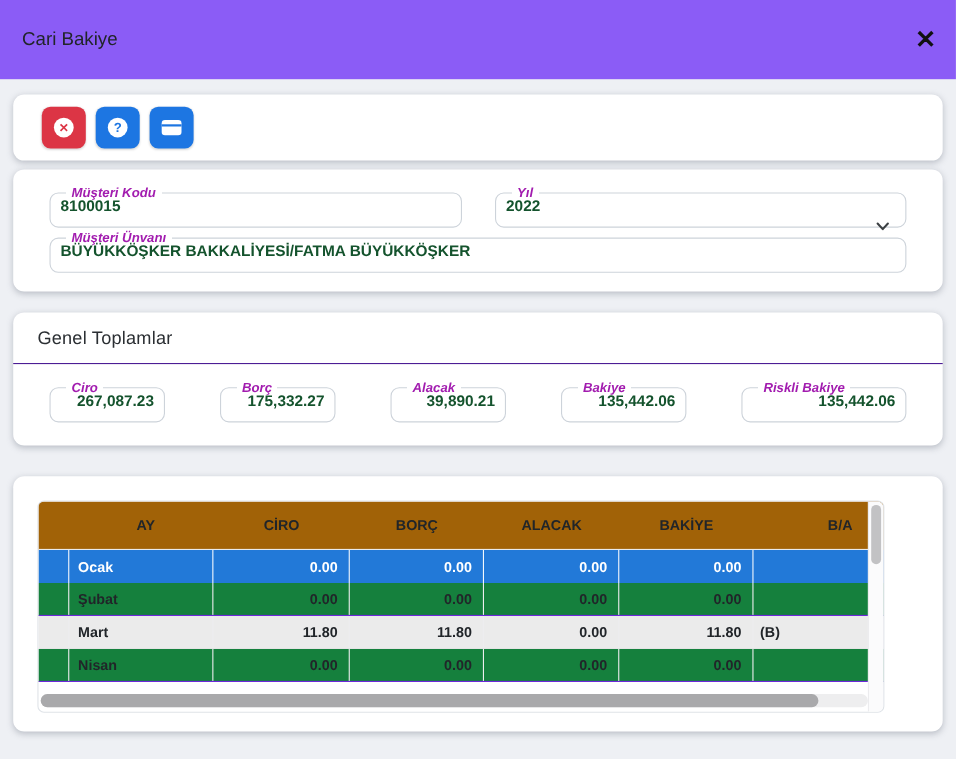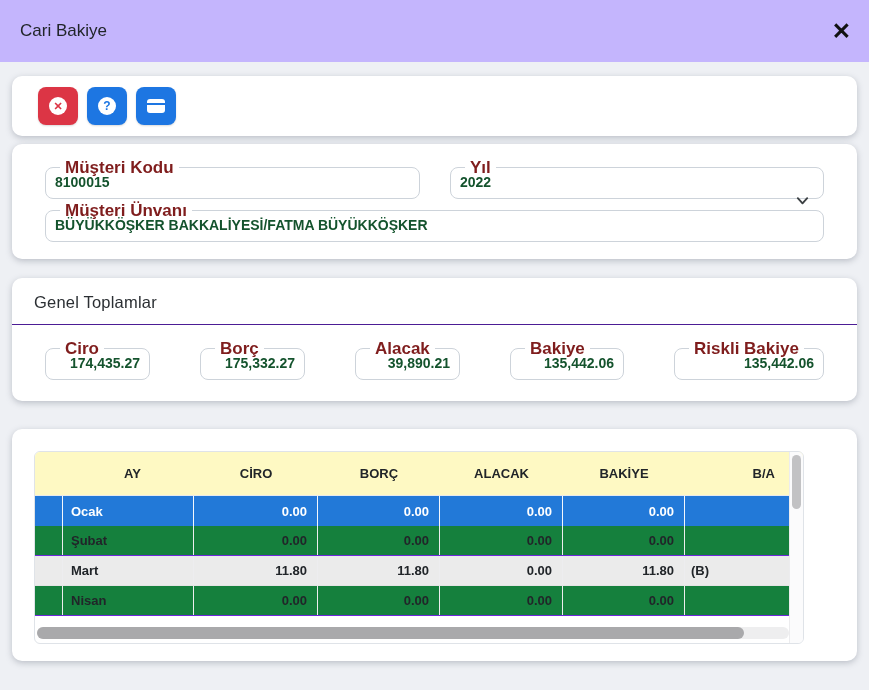--- a/index.html
+++ b/index.html
@@ -5,21 +5,21 @@
   * { box-sizing: border-box; margin: 0; padding: 0; }
   html,body { width: 869px; height: 690px; overflow: hidden; }
   body {
     font-family: "Liberation Sans", "DejaVu Sans", sans-serif;
     background: #eef0f4;
     color: #212529;
   }
 
   
   .modal-header {
-    height: 62px; background: #c4b5fd;
+    height: 72px; background: #8b5cf6;
     display: flex; align-items: center;
     padding: 0 18px 0 20px;
   }
   .modal-title { font-size: 17px; font-weight: 400; color: #212529; }
   .close-btn {
     margin-left: auto; background: none; border: none; cursor: pointer;
     font-size: 23px; font-weight: 700; color: #111; line-height: 1;
     font-family: "Liberation Sans", sans-serif;
   }
 
@@ -51,22 +51,22 @@
     content: ""; position: absolute; left: 0; top: 3.5px; width: 100%; height: 2.5px;
     background: #1d76e2;
   }
 
   
   fieldset.field {
     border: 1px solid #cdd3da; border-radius: 8px;
     padding: 0 9px 8px 9px; min-height: 38px; background: #fff;
   }
   fieldset.field legend {
-    font-size: 17px; font-weight: 700; color: #7f1d1d;
-    padding: 0 5px; margin-left: 5px; line-height: 1;
+    font-size: 12px; font-weight: 700; color: #a21caf;
+    padding: 0 5px; margin-left: 5px; line-height: 1; font-style: italic;
   }
   .field-value { font-size: 14px; color: #14532d; margin-top: -2px;
     white-space: nowrap; overflow: hidden; font-weight: bold; }
   .field-value.num { text-align: right; }
 
   
   .card-form { padding: 15px 33px 17px 33px; margin-bottom: 19px; }
   .form-row1 { display: flex; gap: 30px; }
   .f-kodu { width: 375px; }
   .f-yil  { flex: 1; position: relative; }
@@ -84,21 +84,21 @@
   .t-bakiye { width: 114px; }
   .t-riskli { flex: 1; }
 
   
   .card-table { padding: 22px 22px 17px 22px; height: 232px; }
   .grid-wrap {
     position: relative; width: 770px; height: 193px;
     border: 1px solid #dfe3e8; border-radius: 6px; overflow: hidden; background: #fff;
   }
   .g-row { display: flex; height: 30px; align-items: center; font-size: 13px; font-weight: 700; }
-  .g-header { height: 44px; font-weight: 700; font-size: 13px; background: #fef9c3;
+  .g-header { height: 44px; font-weight: 700; font-size: 13px; background: #a16207;
     border-bottom: 1px solid #e8eaec; color: #212529; }
   .g-row .c { height: 100%; display: flex; align-items: center; border-right: 1px solid #ededef; }
   .g-header .c { border-right: none; justify-content: center; }
   .c-sel { width: 28px; }
   .c-ay { width: 131px; padding-left: 8px; }
   .c-ciro { width: 124px; } .c-borc { width: 122px; }
   .c-alacak { width: 123px; } .c-bakiye { width: 122px; }
   .c-ba { width: 106px; padding-left: 6px; }
   .c.num { justify-content: flex-end; padding-right: 10px; }
   .g-header .c-ba { justify-content: flex-end; padding-right: 16px; padding-left: 0; }
@@ -163,21 +163,21 @@
       <legend>Müşteri Ünvanı</legend>
       <div class="field-value">BÜYÜKKÖŞKER BAKKALİYESİ/FATMA BÜYÜKKÖŞKER</div>
     </fieldset>
   </div>
 
   <div class="card card-totals">
     <div class="totals-header">Genel Toplamlar</div>
     <div class="totals-body">
       <fieldset class="field t-ciro">
         <legend>Ciro</legend>
-        <div class="field-value num">174,435.27</div>
+        <div class="field-value num">267,087.23</div>
       </fieldset>
       <fieldset class="field t-borc">
         <legend>Borç</legend>
         <div class="field-value num">175,332.27</div>
       </fieldset>
       <fieldset class="field t-alacak">
         <legend>Alacak</legend>
         <div class="field-value num">39,890.21</div>
       </fieldset>
       <fieldset class="field t-bakiye">

